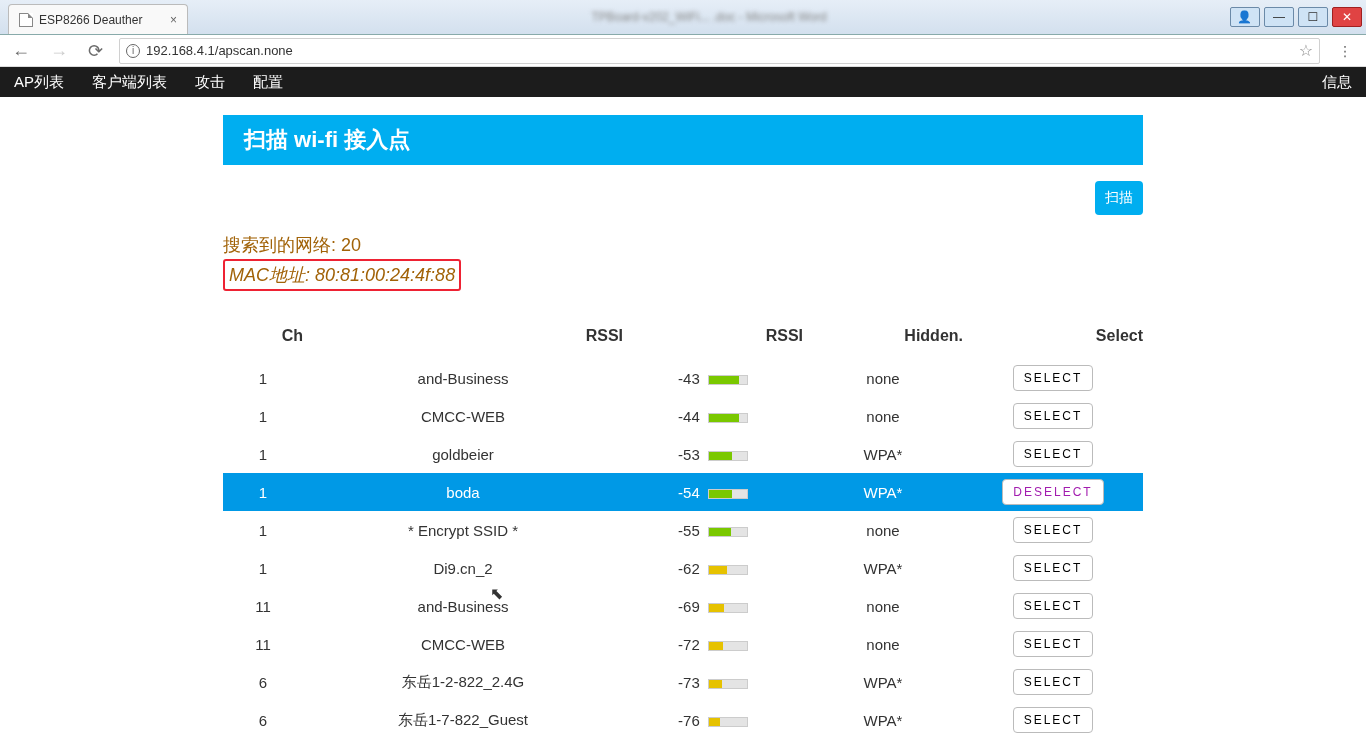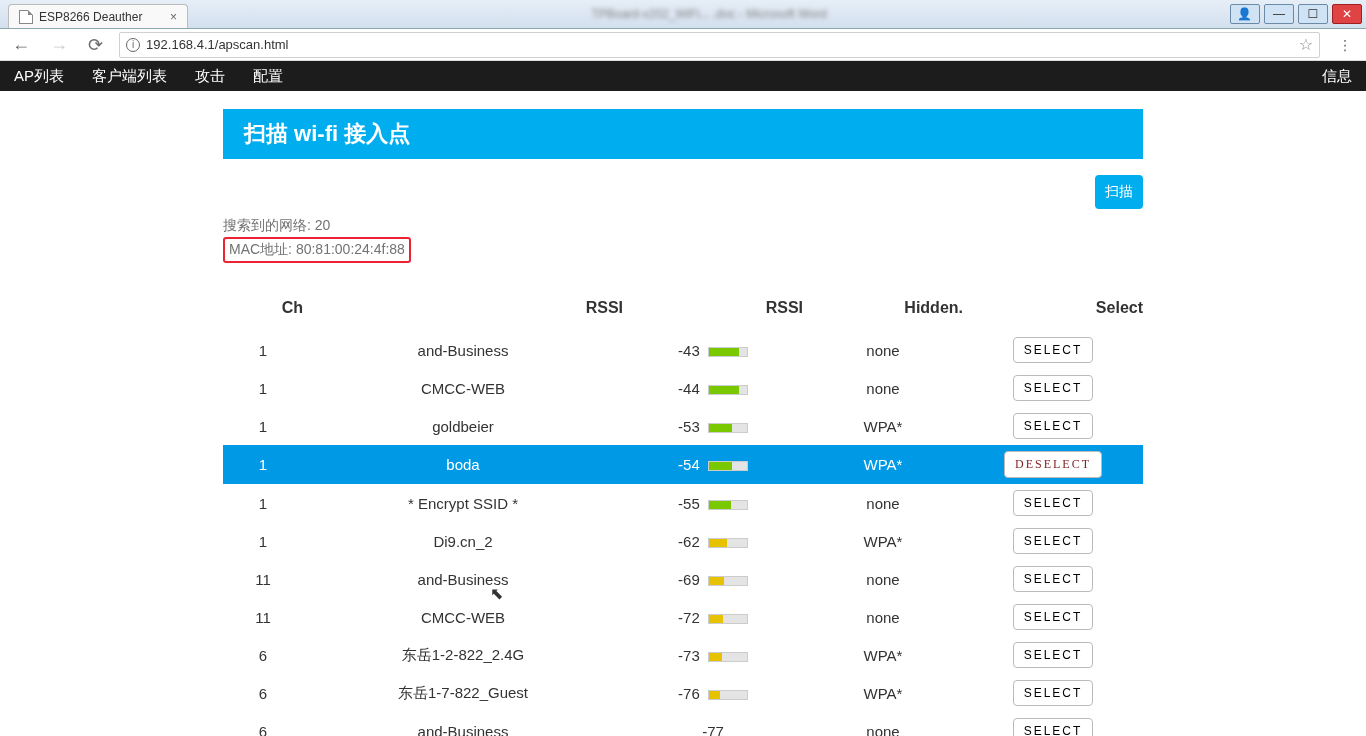--- a/index.html
+++ b/index.html
@@ -1,18 +1,18 @@
 <!DOCTYPE html>
 <html><head>
 <meta charset="utf-8">
 <style>
   * { box-sizing: border-box; margin: 0; padding: 0; }
   body { font-family: Arial, "Microsoft YaHei", sans-serif; font-size: 14px; color: #333; background: #fff; width: 1366px; }
   
-  .win-chrome { height: 29px; background: linear-gradient(#e6eef7, #d3e0ee); border-bottom: 1px solid #8aa; display: flex; align-items: stretch; padding-left: 8px; }
+  .win-chrome { height: 35px; background: linear-gradient(#e6eef7, #d3e0ee); border-bottom: 1px solid #8aa; display: flex; align-items: stretch; padding-left: 8px; }
   .tab { margin-top: 4px; background: #f9f9f9; border: 1px solid #bbb; border-bottom: none; border-radius: 4px 4px 0 0; display: flex; align-items: center; padding: 0 10px; font-size: 12px; width: 180px; }
   .tab .doc-icon { width: 14px; height: 14px; margin-right: 6px; display: inline-block; background: #fff; border: 1px solid #888; position: relative; }
   .tab .doc-icon::after { content: ""; position: absolute; top: -1px; right: -1px; border-left: 5px solid #888; border-top: 5px solid #fff; }
   .tab .close { margin-left: auto; color: #666; cursor: default; }
   .win-blur { flex: 1; display: flex; align-items: center; justify-content: center; color: #888; font-size: 12px; filter: blur(2px); }
   .win-btns { display: flex; gap: 4px; align-items: center; padding-right: 4px; }
   .win-btn { width: 30px; height: 20px; border: 1px solid #6b8aa8; border-radius: 2px; display: flex; align-items: center; justify-content: center; font-size: 12px; cursor: default; }
   .win-user { background: #cfe3f5; }
   .win-min  { background: #cfe3f5; }
   .win-max  { background: #cfe3f5; }
@@ -26,27 +26,27 @@
   .kebab { color: #666; padding: 0 6px; }
   
   .black-nav { background: #1c1c1c; color: #fff; height: 30px; display: flex; align-items: center; font-size: 15px; }
   .black-nav .item { padding: 0 14px; cursor: default; }
   .black-nav .spacer { flex: 1; }
   
   .page { width: 920px; margin: 0 auto; padding-top: 18px; }
   .banner { background: #00aef0; color: #fff; font-weight: bold; font-size: 22px; padding: 10px 21px; }
   .scan-row { display: flex; margin-top: 16px; }
   .scan-btn { margin-left: auto; background: #00aef0; color: #fff; border: none; border-radius: 4px; padding: 8px 10px; font-size: 14px; cursor: default; }
-  .meta { margin-top: 8px; font-size: 14px; color: #737373; }
-  .mac-box { display: inline-block; border: 2px solid #e23; border-radius: 3px; padding: 2px 4px; margin-top: 2px; }
+  .meta { margin-top: 18px; font-size: 18px; color: #a16207; }
+  .mac-box { display: inline-block; border: 2px solid #e23; border-radius: 3px; padding: 2px 4px; margin-top: 2px; font-style: italic; }
   table { width: 100%; border-collapse: collapse; margin-top: 30px; }
   th { text-align: right; padding: 6px 0 14px; font-size: 16px; }
   td { text-align: center; padding: 6px 0; font-size: 15px; color: #333; }
   tr.selected td { background: #0099e6; color: #fff; }
-  tr.selected .sel-btn { background: #fff; color: #7f1d1d; font-family: Liberation Serif, serif; }
+  tr.selected .sel-btn { background: #fff; color: #a21caf; }
   .bar { display: inline-block; width: 40px; height: 10px; background: #e4e4e4; border: 1px solid #ccc; vertical-align: middle; position: relative; margin-left: 4px; }
   .bar > span { position: absolute; left: 0; top: 0; bottom: 0; }
   .sel-btn { border: 1px solid #bbb; background: #fff; border-radius: 4px; padding: 5px 10px; letter-spacing: 2px; font-size: 12px; cursor: default; }
   .cursor { position: absolute; left: 490px; top: 584px; font-size: 16px; pointer-events: none; }
   
   col.ch { width: 80px; } col.ssid { width: 320px; } col.rssi { width: 180px; } col.enc { width: 160px; } col.sel { width: 180px; }
 </style>
 </head>
 <body>
 
@@ -64,21 +64,21 @@
     <div class="win-btn win-close">✕</div>
   </div>
 </div>
 
 <div class="addr-row">
   <span class="nav-icon">←</span>
   <span class="nav-icon" style="color:#ccc">→</span>
   <span class="nav-icon">⟳</span>
   <div class="addr-box">
     <span class="addr-info">i</span>
-    <span>192.168.4.1/apscan.html</span>
+    <span>192.168.4.1/apscan.none</span>
     <span class="addr-star">☆</span>
   </div>
   <span class="kebab">⋮</span>
 </div>
 
 <div class="black-nav">
   <div class="item">AP列表</div>
   <div class="item">客户端列表</div>
   <div class="item">攻击</div>
   <div class="item">配置</div>

